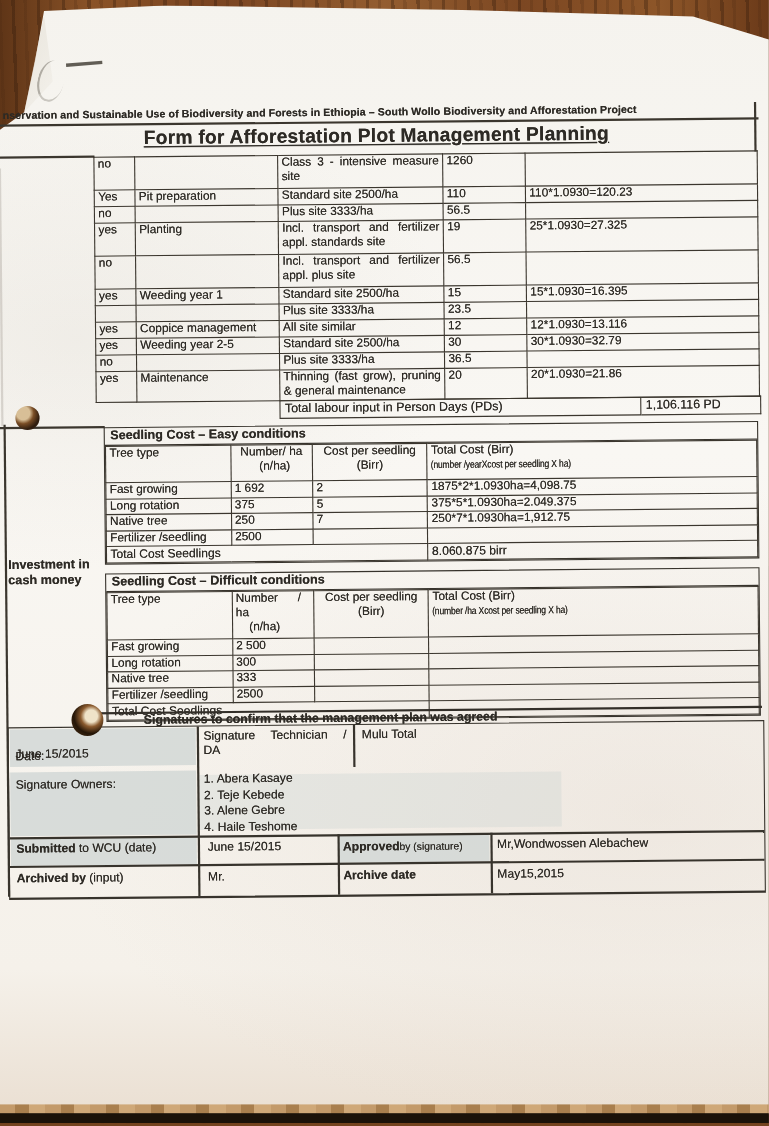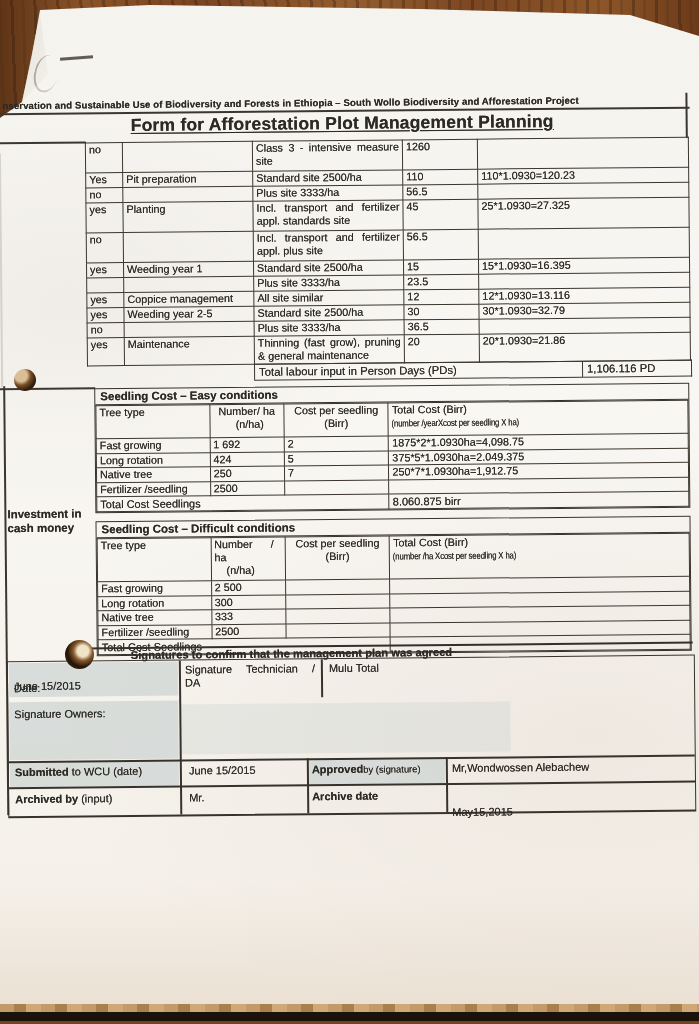--- a/index.html
+++ b/index.html
@@ -121,21 +121,21 @@
       <td>no</td>
       <td></td>
       <td>Plus site 3333/ha</td>
       <td>56.5</td>
       <td></td>
     </tr>
     <tr class="h2">
       <td>yes</td>
       <td>Planting</td>
       <td class="just">Incl. transport and fertilizer appl. standards site</td>
-      <td>45</td>
+      <td>19</td>
       <td>25*1.0930=27.325</td>
     </tr>
     <tr class="h2">
       <td>no</td>
       <td></td>
       <td class="just">Incl. transport and fertilizer appl. plus site</td>
       <td>56.5</td>
       <td></td>
     </tr>
     <tr class="h1">
@@ -208,21 +208,21 @@
           <span class="cond">(number /yearXcost per seedling X ha)</span></td>
       </tr>
       <tr class="dr">
         <td>Fast growing</td>
         <td>1 692</td>
         <td>2</td>
         <td>1875*2*1.0930ha=4,098.75</td>
       </tr>
       <tr class="dr">
         <td>Long rotation</td>
-        <td>424</td>
+        <td>375</td>
         <td>5</td>
         <td>375*5*1.0930ha=2.049.375</td>
       </tr>
       <tr class="dr">
         <td>Native tree</td>
         <td>250</td>
         <td>7</td>
         <td>250*7*1.0930ha=1,912.75</td>
       </tr>
       <tr class="dr">
@@ -308,28 +308,34 @@
     <div class="h" style="top:125px;"></div>
     <div class="v" style="left:298px;top:99px;height:55px;"></div>
     <div class="v" style="left:437px;top:99px;height:55px;"></div>
 
     <div class="st" style="left:6px;top:20px;">Date:</div>
     <div class="st" style="left:6px;top:18px;">June 15/2015</div>
     <div class="st pre" style="left:177px;top:3px;word-spacing:4px;white-space:pre;">Signature  Technician  /
 DA</div>
     <div class="st" style="left:321px;top:3px;">Mulu Total</div>
     <div class="st" style="left:6px;top:46px;">Signature Owners:</div>
+    <div class="owners" style="position:absolute;left:177px;top:41px;">
+      <div>1. Abera Kasaye</div>
+      <div>2. Teje Kebede</div>
+      <div>3. Alene Gebre</div>
+      <div>4. Haile Teshome</div>
+    </div>
     <div class="st" style="left:6px;top:104px;"><span class="b">Submitted</span><span> to WCU (date)</span></div>
     <div class="st" style="left:180px;top:104px;">June 15/2015</div>
     <div class="st" style="left:303px;top:104px;"><span class="b">Approved</span><span style="font-size:9.4px;">by (signature)</span></div>
     <div class="st" style="left:443px;top:104px;">Mr,Wondwossen Alebachew</div>
     <div class="st" style="left:6px;top:131px;"><span class="b">Archived by</span><span> (input)</span></div>
     <div class="st" style="left:180px;top:131px;">Mr.</div>
     <div class="st b" style="left:303px;top:131px;">Archive date</div>
-    <div class="st" style="left:443px;top:148px;">May15,2015</div>
+    <div class="st" style="left:443px;top:131px;">May15,2015</div>
   </div>
 </div>
 
 <div class="hole hole1"></div>
 <div class="hole hole2"></div>
 
 <div class="edge-tan"></div>
 <div class="edge-dark"></div>
 <div class="edge-brown"></div>
 

